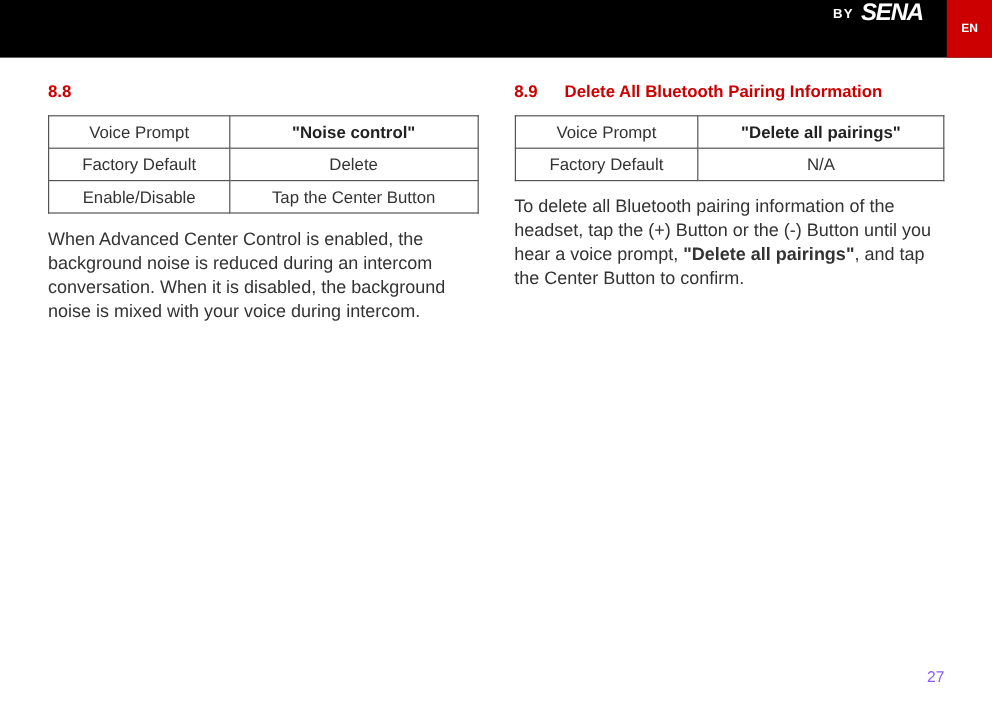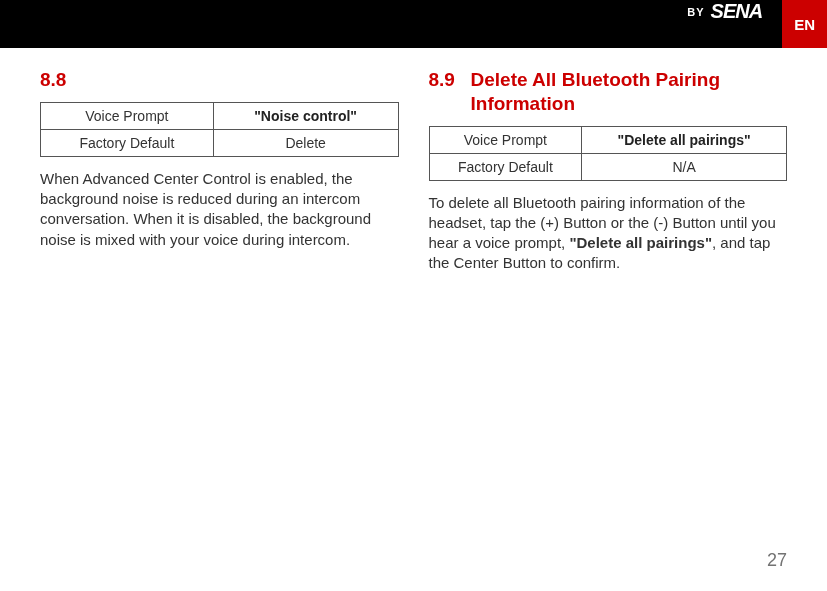--- a/index.html
+++ b/index.html
@@ -39,38 +39,38 @@
       font-size: 20px;
       font-weight: bold;
       font-style: italic;
       letter-spacing: -1px;
       margin-right: 12px;
       font-family: Arial, sans-serif;
     }
     .lang-tab {
       background: #c00;
       color: #fff;
-      font-size: 15px;
+      font-size: 10px;
       font-weight: bold;
       padding: 16px 12px;
       height: 48px;
       display: flex;
       align-items: center;
     }
     .content {
       display: flex;
       padding: 20px 40px 0 40px;
       gap: 30px;
     }
     .column {
       flex: 1;
     }
     .section-heading {
       color: #c00;
-      font-size: 19px;
+      font-size: 14px;
       font-weight: bold;
       margin-bottom: 10px;
       line-height: 1.25;
       display: flex;
     }
     .section-num {
       min-width: 42px;
     }
     .section-title {
       flex: 1;
@@ -96,22 +96,22 @@
       color: #333;
       line-height: 1.35;
     }
     .body-text .bold {
       font-weight: bold;
     }
     .page-number {
       position: absolute;
       bottom: 20px;
       right: 40px;
-      font-size: 18px;
-      color: #737373;
+      font-size: 13px;
+      color: #8b5cf6;
       margin-top: 32px;
     }
   </style>
 </head>
 <body>
 
 <div class="header-bar">
   <div class="brand-area">
     <span class="by-text">BY</span>
     <span class="sena-logo">SENA</span>
@@ -127,20 +127,24 @@
     </div>
     <table class="spec">
       <tbody>
           <tr>
         <td>Voice Prompt</td>
         <td class="value-bold">"Noise control"</td>
       </tr>
       <tr>
         <td>Factory Default</td>
         <td>Delete</td>
+      </tr>
+      <tr>
+        <td>Enable/Disable</td>
+        <td>Tap the Center Button</td>
       </tr>
     </tbody>
       </table>
     <p class="body-text">When Advanced Center Control is enabled, the background noise is reduced during an intercom conversation. When it is disabled, the background noise is mixed with your voice during intercom.</p>
   </div>
 
   <div class="column">
     <div class="section-heading">
       <span class="section-num">8.9</span>
       <span class="section-title">Delete All Bluetooth Pairing Information</span>

